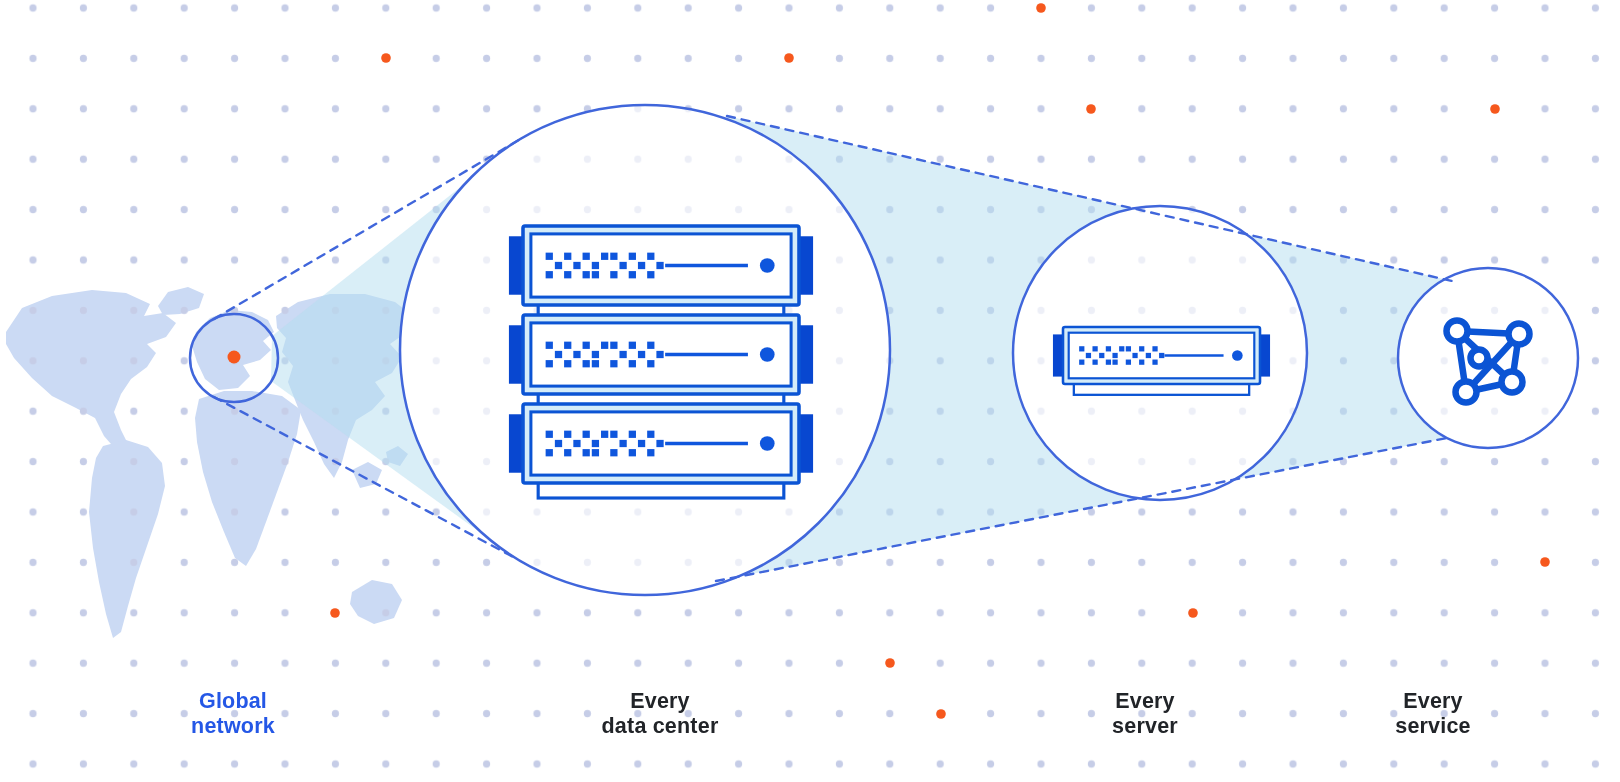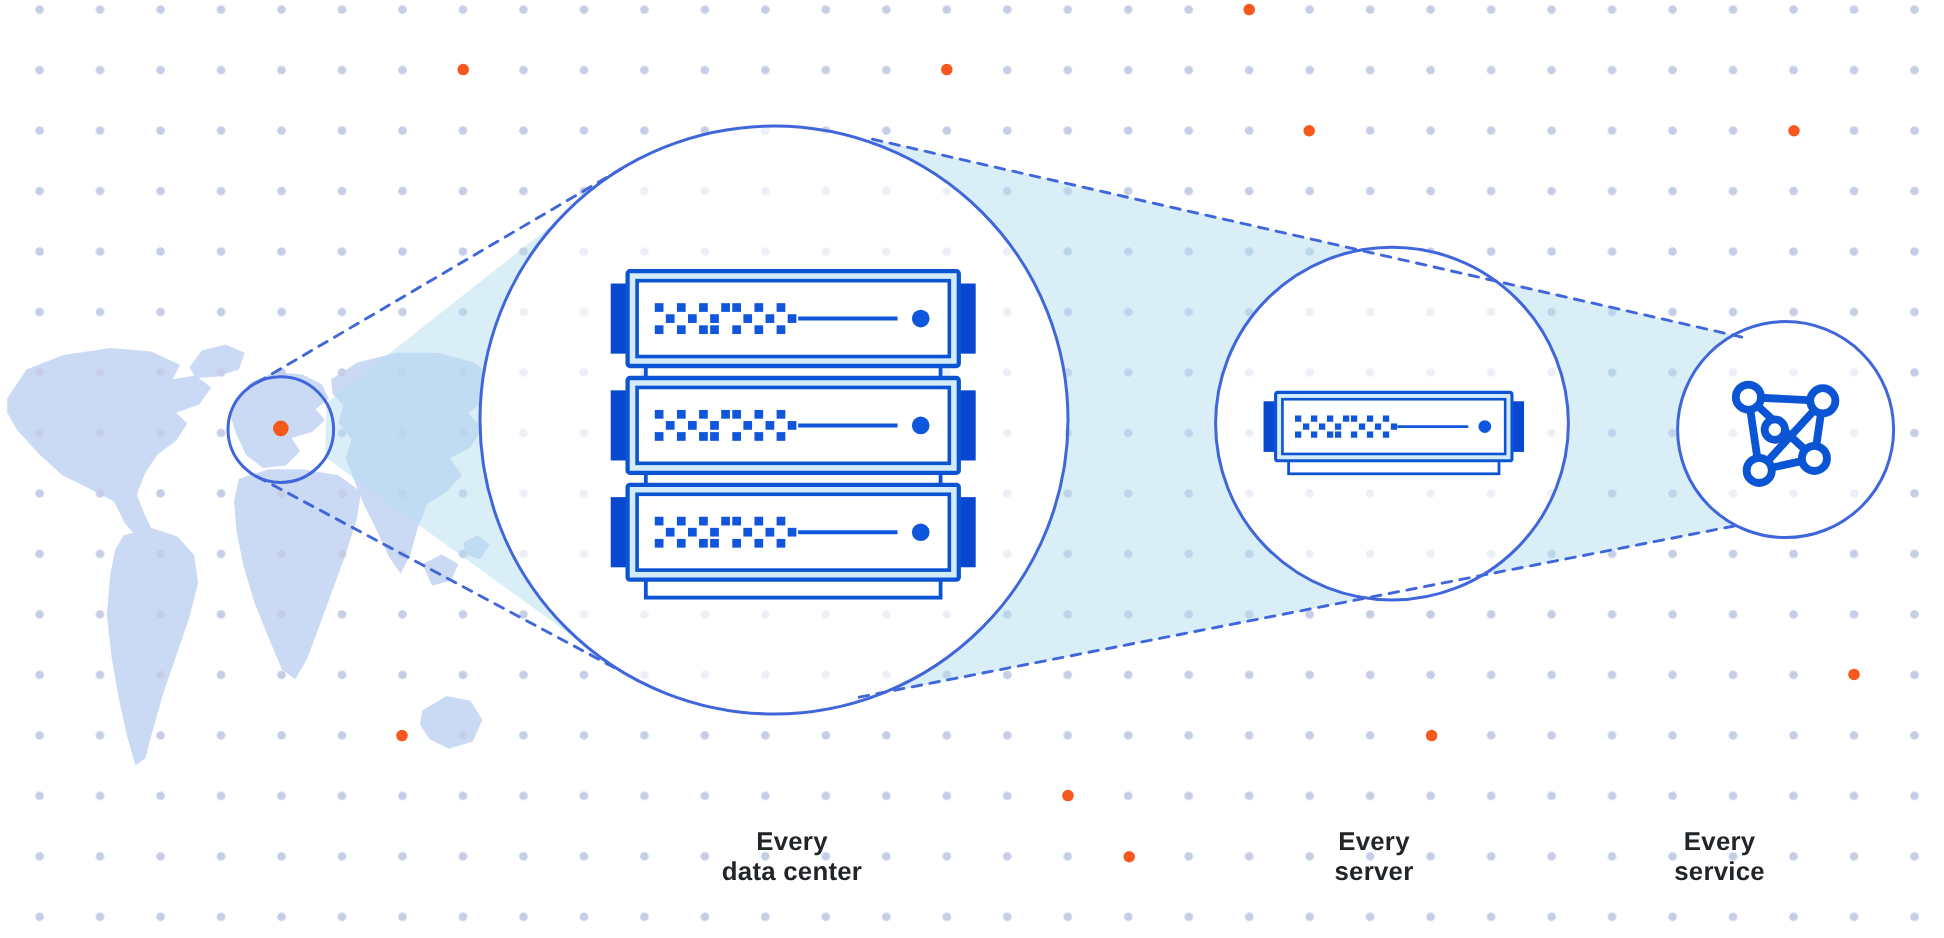--- a/index.html
+++ b/index.html
@@ -195,19 +195,21 @@
         <line x1="1457" y1="331" x2="1512" y2="382" stroke="#0b54d4" stroke-width="6.5" stroke-linecap="round"></line>
         <line x1="1519" y1="334" x2="1466" y2="392" stroke="#0b54d4" stroke-width="6.5" stroke-linecap="round"></line>
         <circle cx="1457" cy="331" r="10.5" fill="#ffffff" stroke="#0b54d4" stroke-width="6.5"></circle>
         <circle cx="1519" cy="334" r="10.5" fill="#ffffff" stroke="#0b54d4" stroke-width="6.5"></circle>
         <circle cx="1512" cy="382" r="10.5" fill="#ffffff" stroke="#0b54d4" stroke-width="6.5"></circle>
         <circle cx="1466" cy="392" r="10.5" fill="#ffffff" stroke="#0b54d4" stroke-width="6.5"></circle>
         <circle cx="1479" cy="358" r="8.5" fill="#ffffff" stroke="#0b54d4" stroke-width="6.5"></circle>
       </g>
       <circle cx="234" cy="357" r="6.5" fill="#f6581d"></circle>
     </svg>
+  <div class="diagram-label" style="left: 73px; top: 689px; color: rgb(36, 87, 230);">Global
+network</div>
   <div class="diagram-label" style="left: 500px; top: 689px; color: rgb(33, 36, 40);">Every
 data center</div>
   <div class="diagram-label" style="left: 985px; top: 689px; color: rgb(33, 36, 40);">Every
 server</div>
   <div class="diagram-label" style="left: 1273px; top: 689px; color: rgb(33, 36, 40);">Every
 service</div>
 </div>
 
 </body></html>

